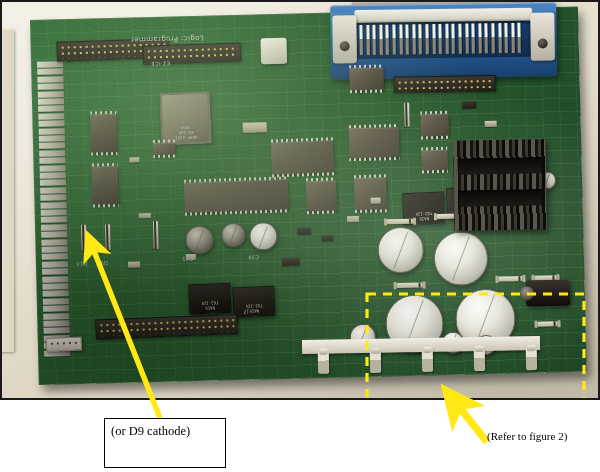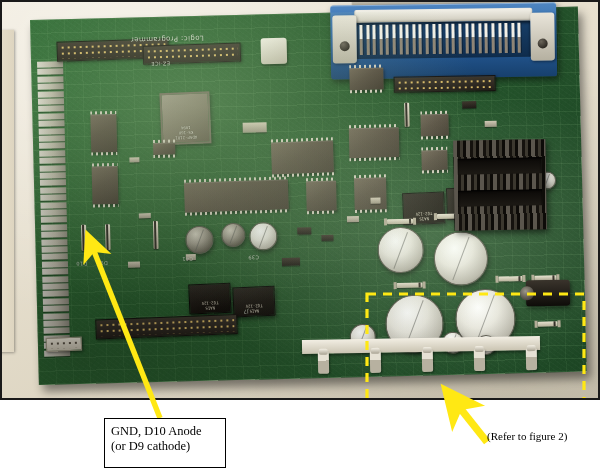--- a/index.html
+++ b/index.html
@@ -539,20 +539,19 @@
         <path d="M0.4,0.5 L6.4,3.3 L0.4,6.1 L1.9,3.3 Z" fill="#ffe814"></path>
       </marker>
     </defs>
 
     <line id="arrow-left" x1="160" y1="418" x2="92" y2="246" stroke="#ffe814" stroke-width="5.4" marker-end="url(#ah)"></line>
 
     <line id="arrow-right" x1="487" y1="442" x2="456" y2="403" stroke="#ffe814" stroke-width="7.5" marker-end="url(#ah)"></line>
   </svg>
 
   <div class="caption-box">
-    <div>GND, D10 Anode</div>
     <div>(or D9 cathode)</div>
   </div>
 
 
   <div class="refer">(Refer to figure 2)</div>
 
 </div>
 
 </body></html>

